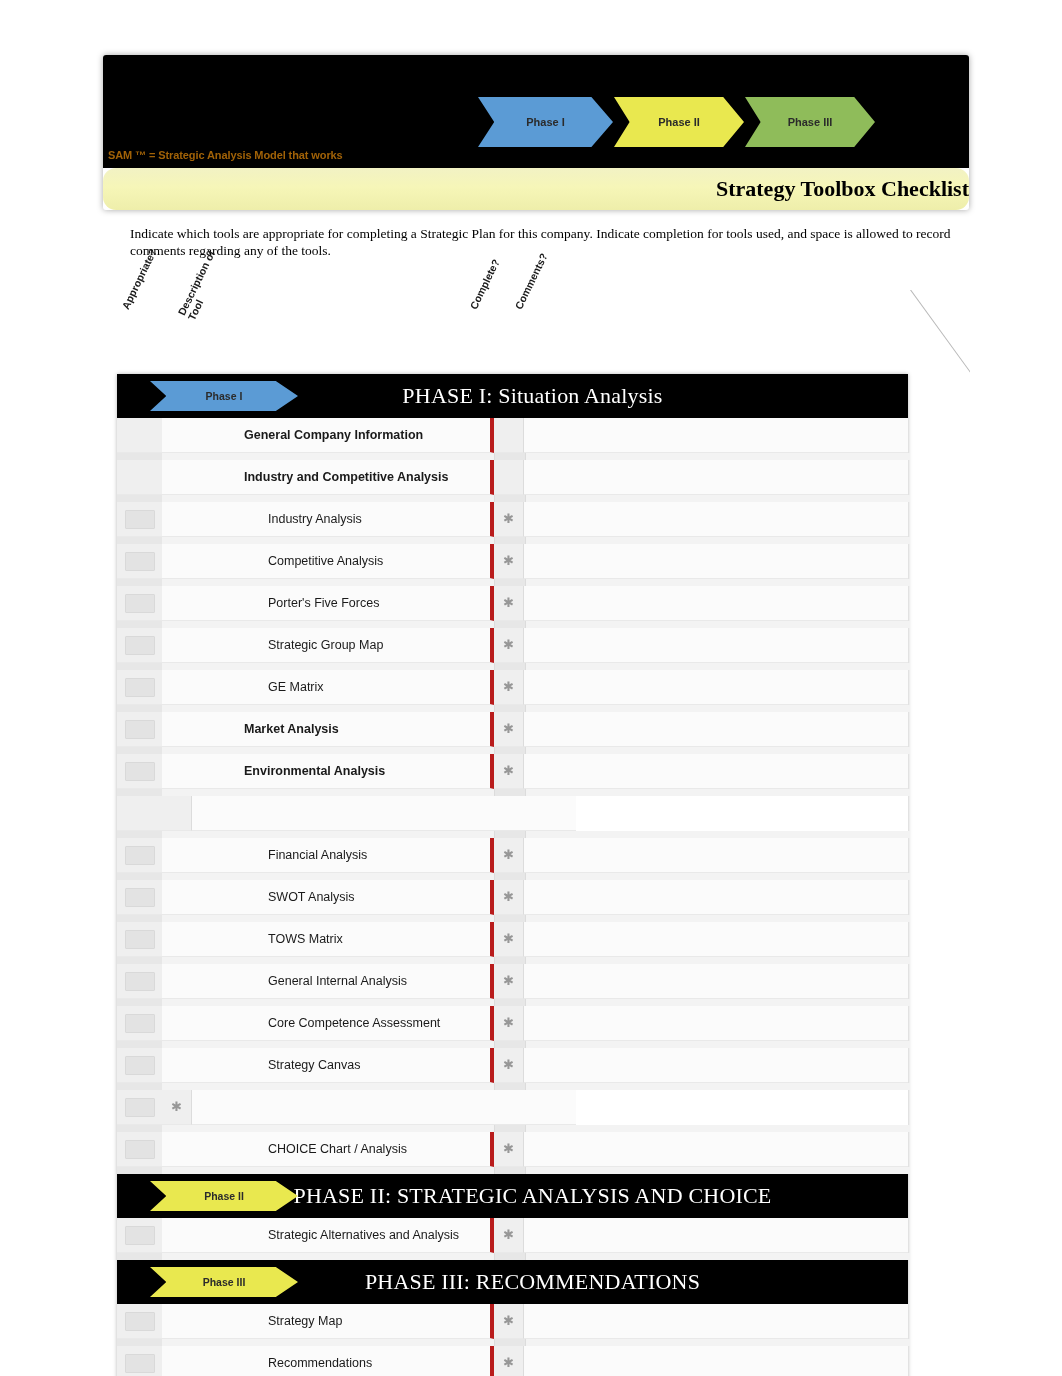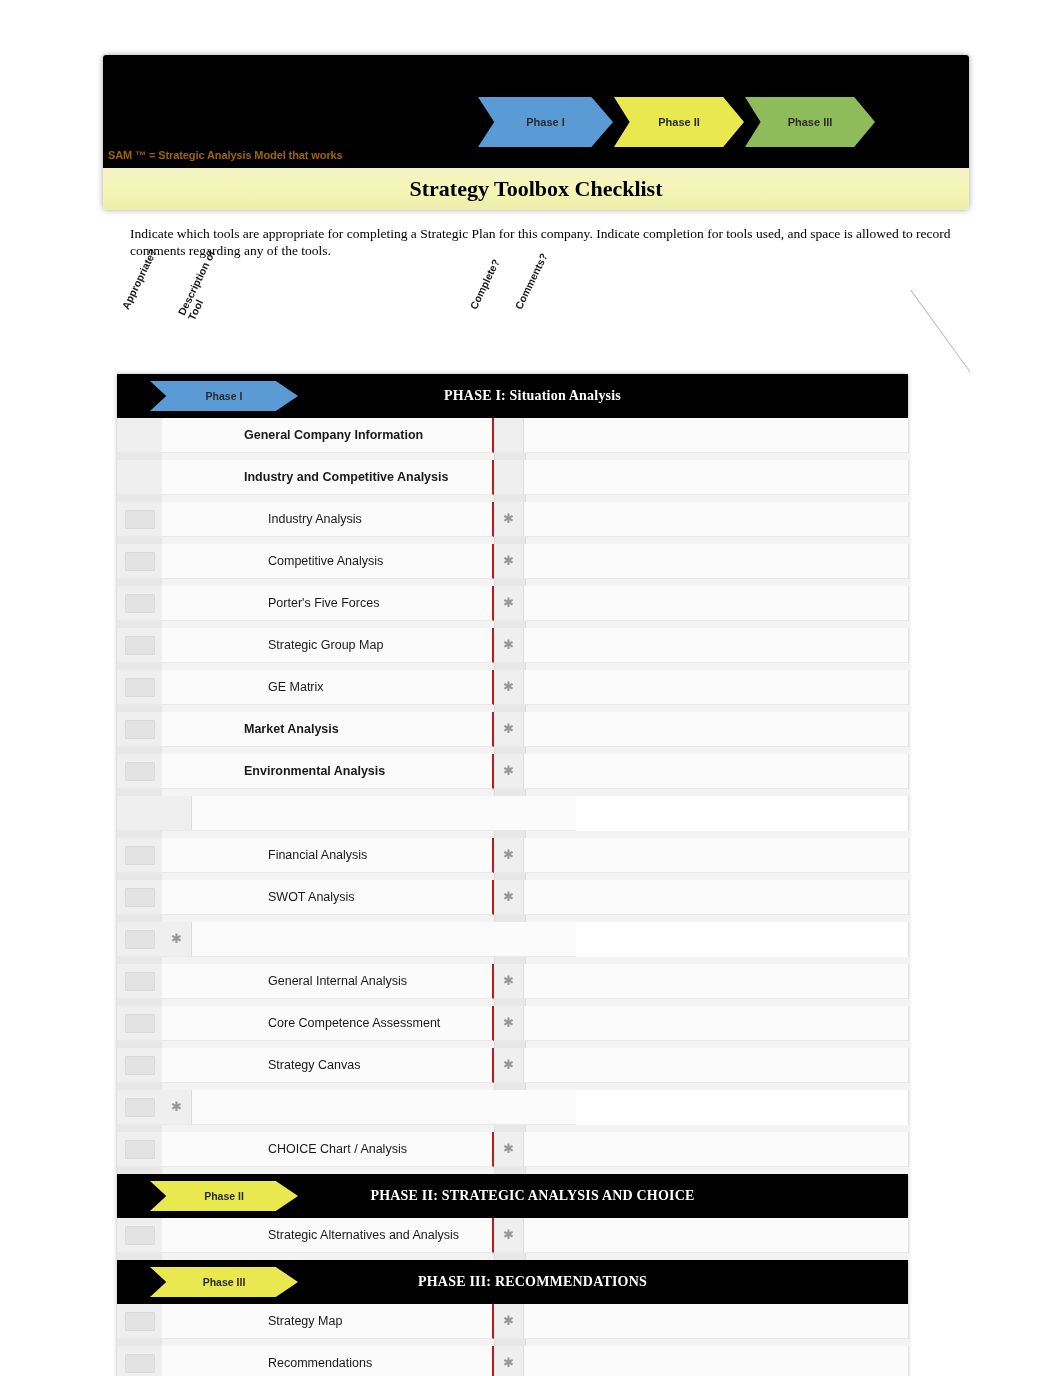--- a/index.html
+++ b/index.html
@@ -53,21 +53,22 @@
   }
   .masthead-yellow {
     position: absolute;
     left: 0;
     top: 113px;
     width: 100%;
     height: 42px;
     background: linear-gradient(to bottom, #f2f2c4 0%, #f6f6b8 45%, #eeeeaa 100%);
     display: flex;
     align-items: center;
-    justify-content: center;
+    justify-content: flex-end;
+    border-radius: 13px;
   }
   .masthead-title {
     font-family: "Liberation Serif", serif;
     font-weight: bold;
     font-size: 22px;
     color: #000000;
   }
 
   
   .chev-row {
@@ -191,43 +192,43 @@
     clip-path: polygon(0 0, 85% 0, 100% 50%, 85% 100%, 0 100%, 11% 50%);
     filter: blur(0.5px);
   }
   .pc-blue   { background: #5b9bd5; }
   .pc-yellow { background: #e9e84f; }
   .phase-title {
     width: 100%;
     text-align: center;
     color: #ffffff;
     font-family: "Liberation Serif", serif;
-    font-weight: bold;
-    font-size: 14px;
+    font-weight: normal;
+    font-size: 22px;
     letter-spacing: 0.2px;
     padding-left: 40px;
     box-sizing: border-box;
   }
 
   
   .drow {
     height: 35px;
     background: #ffffff;
   }
   .drow .c-app,
   .drow .c-tool,
   .drow .c-comp,
   .drow .c-comm {
     border-bottom: 1px solid #e9e9e9;
     display: flex;
     align-items: center;
     box-sizing: border-box;
   }
   .drow .c-app  { background: #efefef; justify-content: center; }
-  .drow .c-tool { background: #fbfbfb; border-right: 2px solid #b91c1c; padding-left: 8px; }
+  .drow .c-tool { background: #fbfbfb; border-right: 4px solid #b91c1c; padding-left: 8px; }
   .drow .c-comp { background: #efefef; justify-content: center; border-right: 1px solid #dcdcdc; }
   .drow .c-comm { background: #fbfbfb; }
 
   .cellbox {
     width: 28px;
     height: 17px;
     background: #e2e2e2;
     border: 1px solid #d6d6d6;
     border-radius: 1px;
     opacity: 0.85;
@@ -492,20 +493,23 @@
       <div class="row sep-row">
         <div class="c-app"></div>
         <div class="c-tool"></div>
         <div class="c-comp"></div>
         <div class="c-comm"></div>
       </div>
       <div class="row drow">
         <div class="c-app">
           <div class="cellbox"></div>
         </div>
+        <div class="c-tool">
+          <span class="lbl sub">TOWS Matrix</span>
+        </div>
         <div class="c-comp">
           <div class="checkmark">✱</div>
         </div>
         <div class="c-comm"></div>
       </div>
       <div class="row sep-row">
         <div class="c-app"></div>
         <div class="c-tool"></div>
         <div class="c-comp"></div>
         <div class="c-comm"></div>

